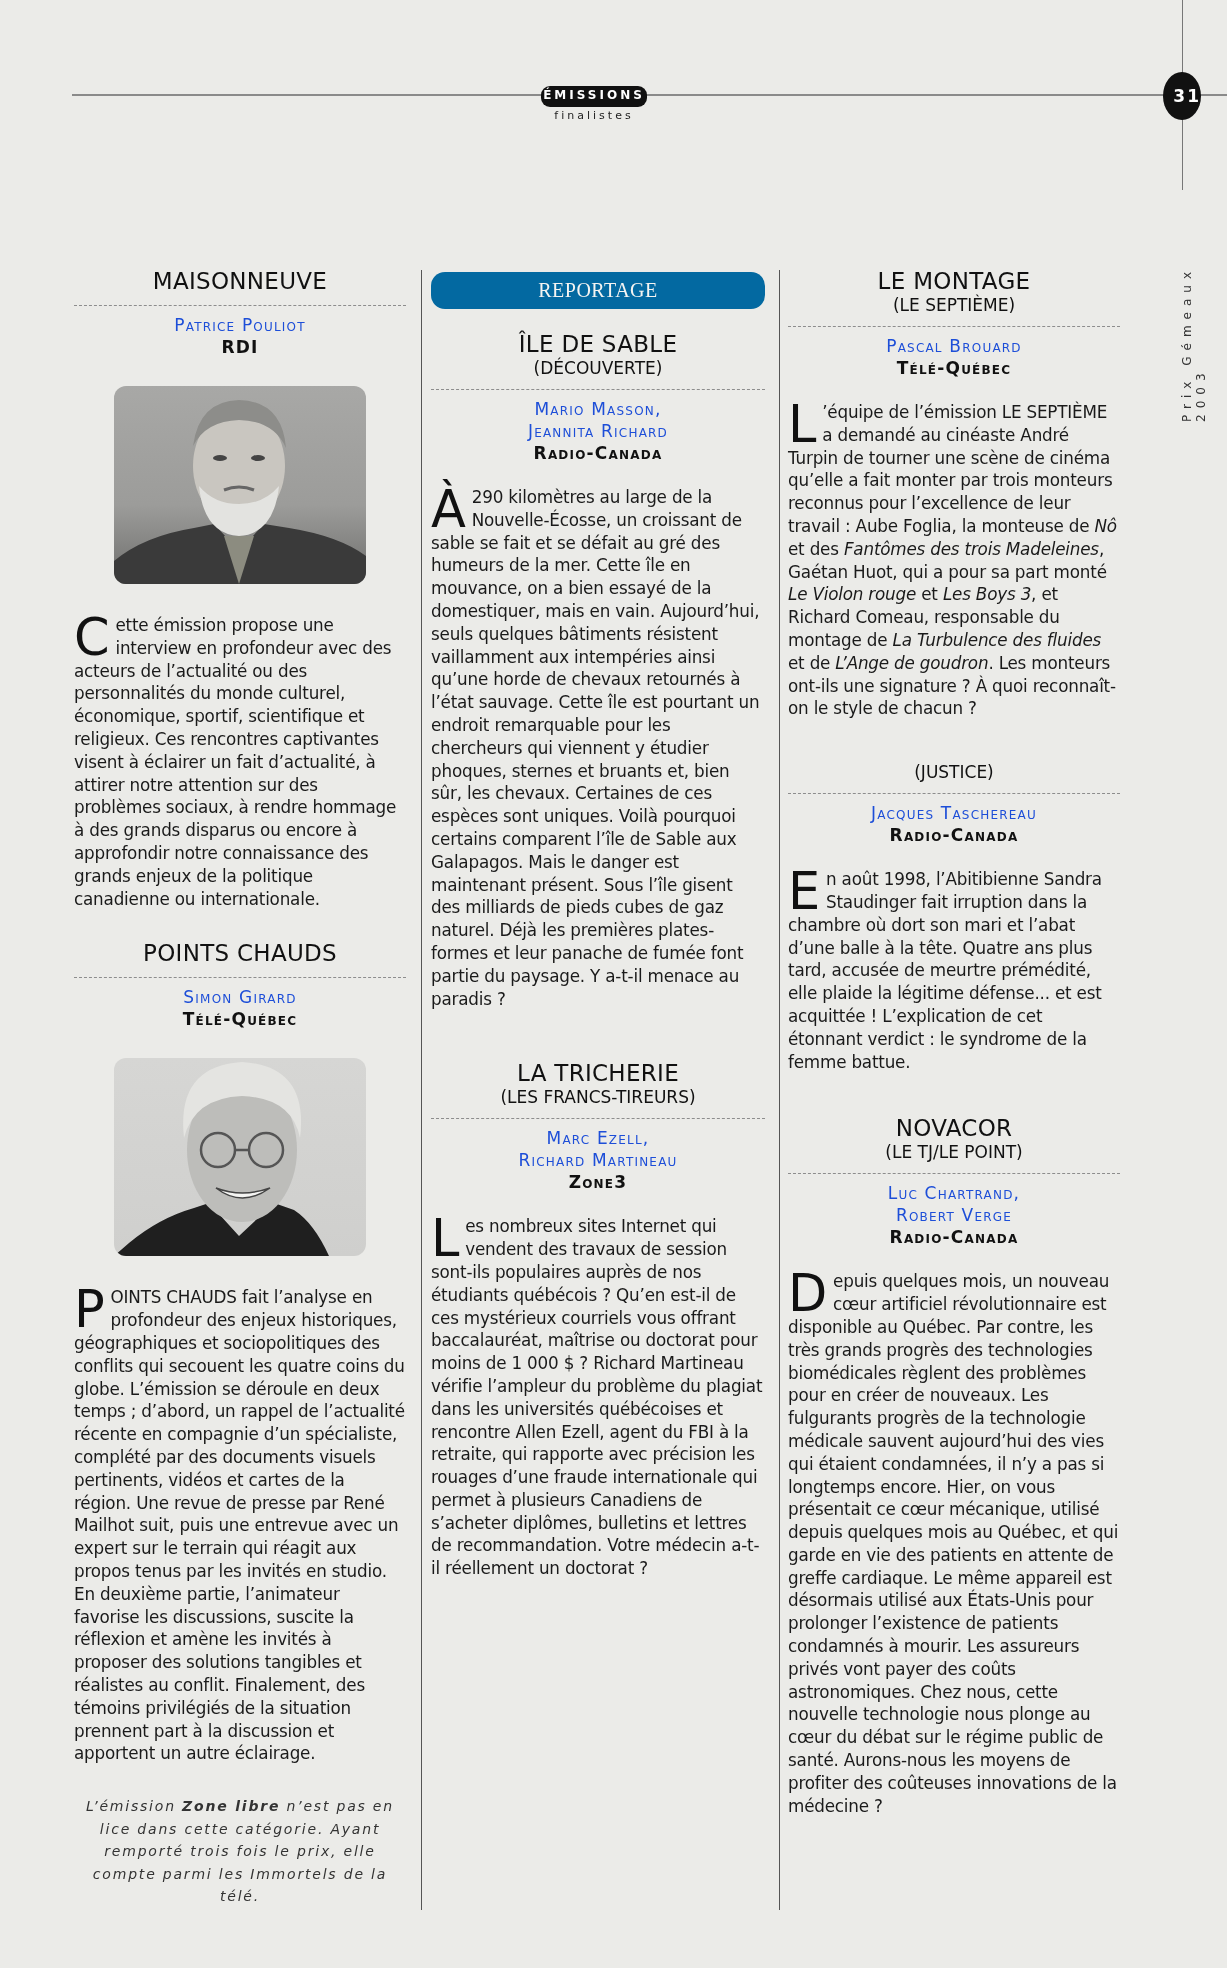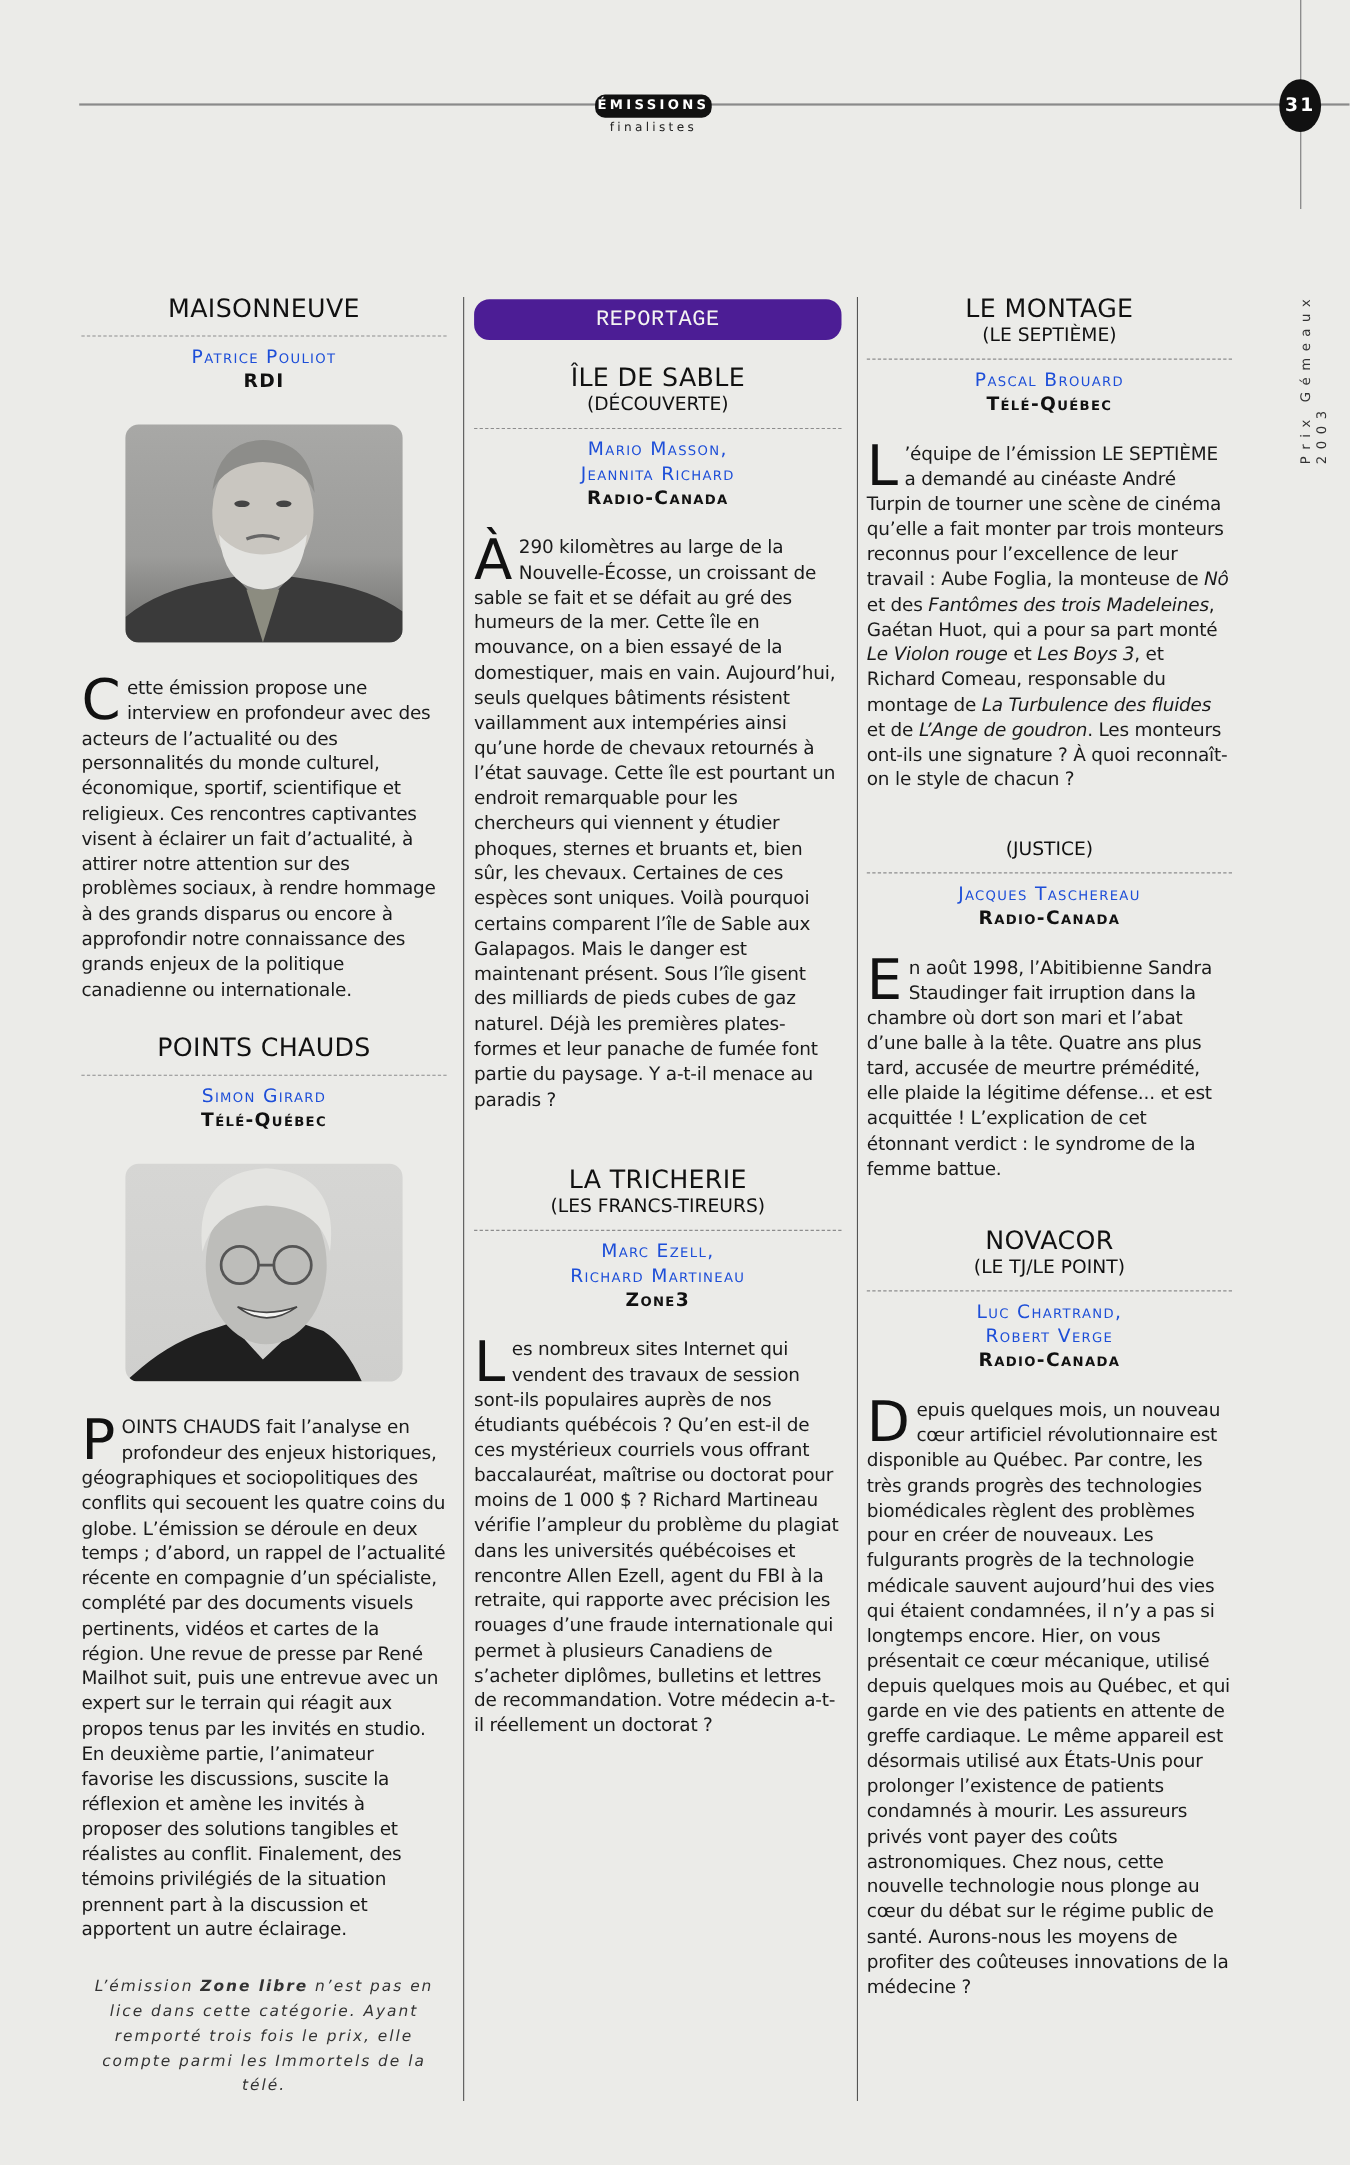--- a/index.html
+++ b/index.html
@@ -32,21 +32,21 @@
       font-family: "DejaVu Sans", sans-serif;
     }
     .section-sub {
       position: absolute; top: 109px; left: 541px; width: 106px;
       text-align: center; font-size: 11px; letter-spacing: 3px; color: #222;
       font-family: "DejaVu Sans", sans-serif;
     }
     .page-num {
       position: absolute; top: 72px; left: 1163px; width: 38px; height: 48px;
       background: #111; color: #fff; border-radius: 50%;
-      font-size: 17px; font-weight: bold; text-align: center; line-height: 48px;
+      font-size: 17px; font-weight: bold; text-align: right; line-height: 48px;
       letter-spacing: 2px;
       font-family: "DejaVu Sans", sans-serif;
     }
     .vertical-label {
       position: absolute; left: 1180px; top: 212px;
       writing-mode: vertical-rl; transform: rotate(180deg);
       font-size: 12px; letter-spacing: 6px; color: #333;
       height: 210px;
       font-family: "DejaVu Sans", sans-serif;
     }
@@ -103,23 +103,23 @@
     .body em { font-style: italic; }
     .note {
       text-align: center; font-style: italic; font-size: 14px; line-height: 22.5px;
       letter-spacing: 1.8px; color: #333; margin-top: 22px; padding: 0 4px;
       font-family: "DejaVu Sans", sans-serif;
     }
     .note b { font-weight: bold; }
 
     .category-pill {
       margin: 4px 0 22px 0; height: 37px; border-radius: 14px;
-      background: #4c1d95; color: #f4f4f2; text-align: center;
+      background: #0369a1; color: #f4f4f2; text-align: center;
       font-size: 20px; line-height: 37px; letter-spacing: 0.5px;
-      font-family: Liberation Mono, monospace;
+      font-family: Liberation Serif, serif;
     }
   </style>
 </head>
 <body>
 
 <div class="page">
 
   <div class="hline"></div>
   <div class="hline-right"></div>
   <div class="vline-top"></div>

